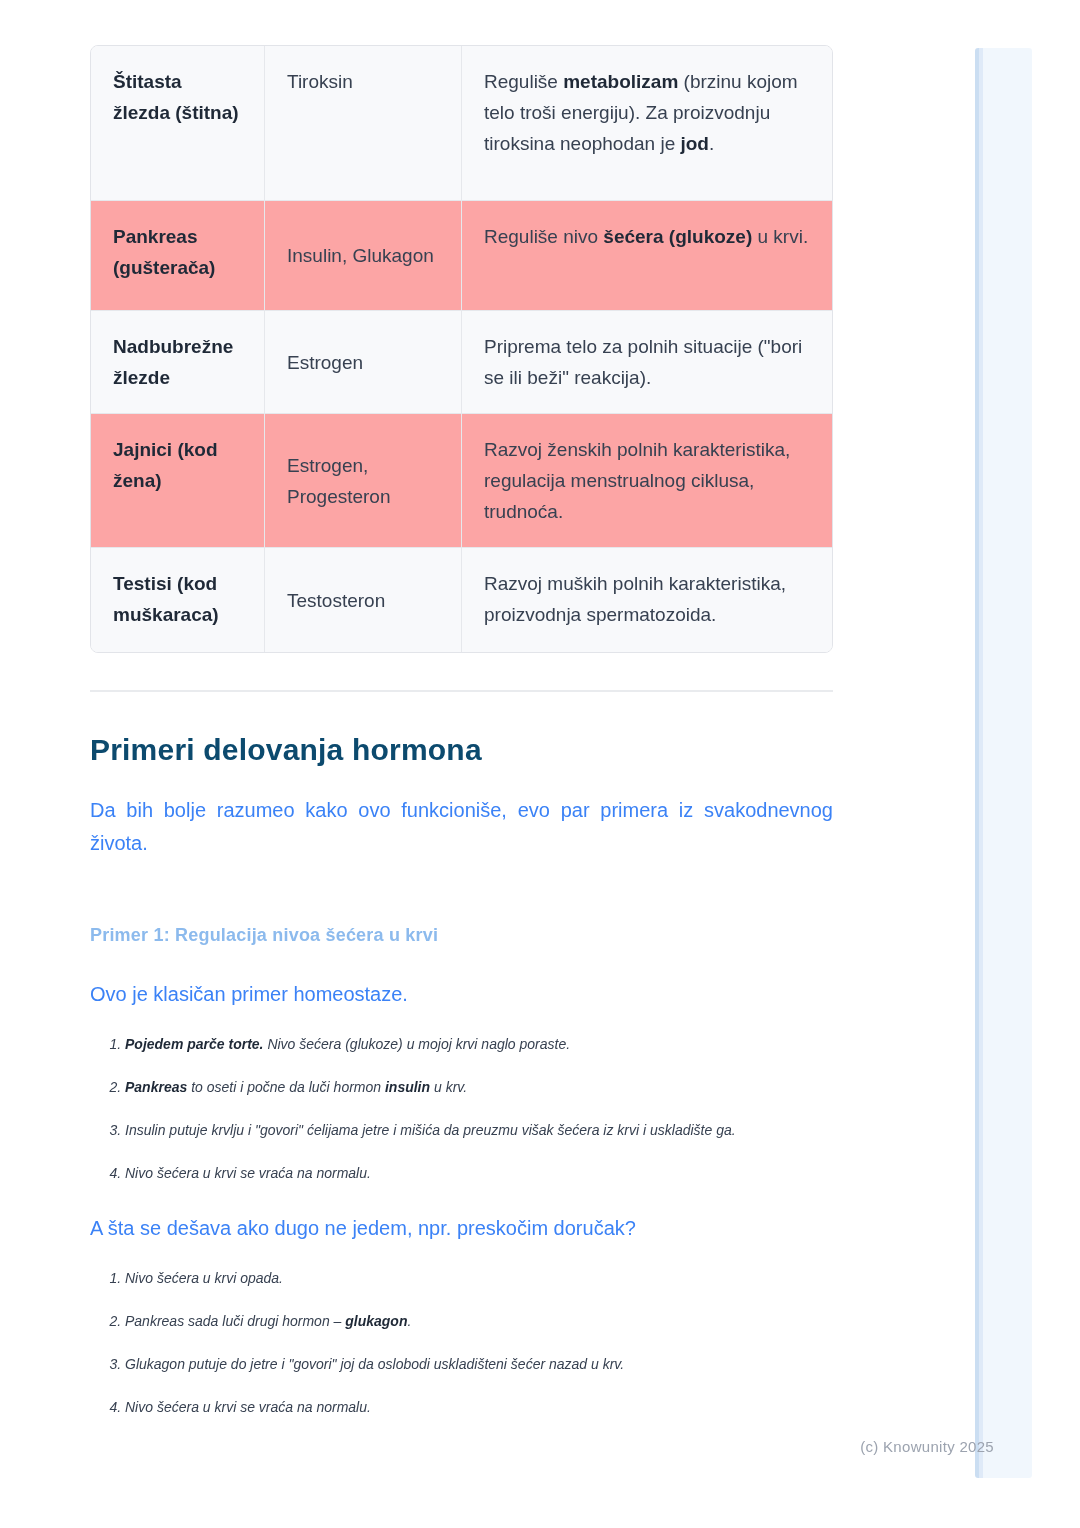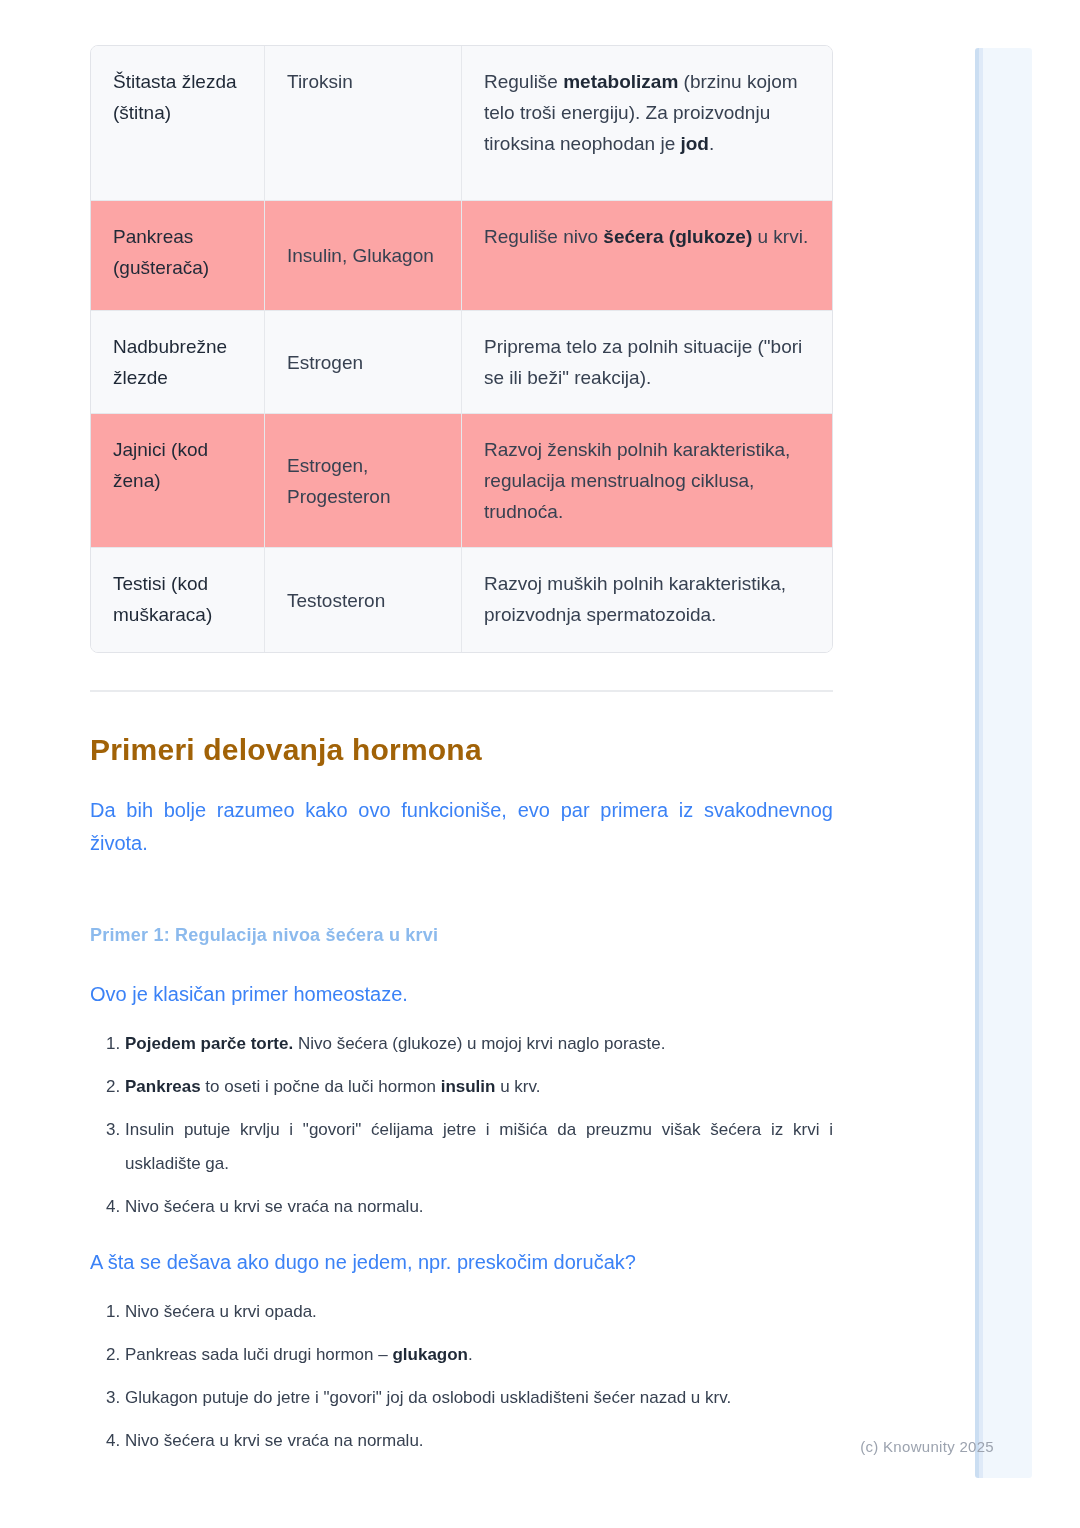--- a/index.html
+++ b/index.html
@@ -30,47 +30,47 @@
   table { width:100%; border-collapse:separate; border-spacing:0; table-layout:fixed; }
   col.c1 { width:174px; } col.c2 { width:197px; } col.c3 { width:372px; }
   td {
     vertical-align:top; padding:20px 22px; font-size:19px; line-height:31px;
     border-bottom:1px solid #e6e8ec; border-right:1px solid #e6e8ec;
     color:#374151; background:#fca5a5;
   }
   td:last-child { border-right:none; }
   tr:last-child td { border-bottom:none; }
   tr.shaded td { background:#f8f9fb; }
-  td.gland { font-weight:400; color:#1f2937; }
+  td.gland { font-weight:700; color:#1f2937; }
   td.v-mid { vertical-align:middle; }
   tr.h155 td { height:155px; } tr.h110 td { height:110px; }
   tr.h103 td { height:103px; } tr.h133 td { height:133px; }
   tr.h104 td { height:104px; }
   td strong { font-weight:700; color:#1f2937; }
 
   
   .divider { border:none; height:2px; background:#e9ebee; }
   h2 {
     margin-top:40px; font-size:30px; line-height:36px; font-weight:700;
-    color:#a16207; letter-spacing:.2px;
+    color:#0c4a6e; letter-spacing:.2px;
   }
   h3 {
     margin-top:60px; font-size:18px; line-height:30px; font-weight:700;
     color:#8cbaed; letter-spacing:.2px;
   }
   p { font-size:20px; line-height:33px; text-align:justify; color:#3b82f6; }
   p.intro { margin-top:26px; }
   p.lead  { margin-top:28px; }
   p.question { margin-top:22px; }
   strong { font-weight:700; color:#1f2937; }
 
   ol { margin-top:16px; padding-left:35px; list-style-position:outside; }
   li {
-    font-size:17px; line-height:34px; margin-bottom:9px;
-    text-align:justify; color:#374151;
+    font-size:14px; line-height:34px; margin-bottom:9px;
+    text-align:justify; color:#374151;font-style:italic;
   }
   li::marker { color:#374151; }
 </style>
 </head>
 <body>
 
 <div class="page">
 
   <div class="stripe"></div>
 

